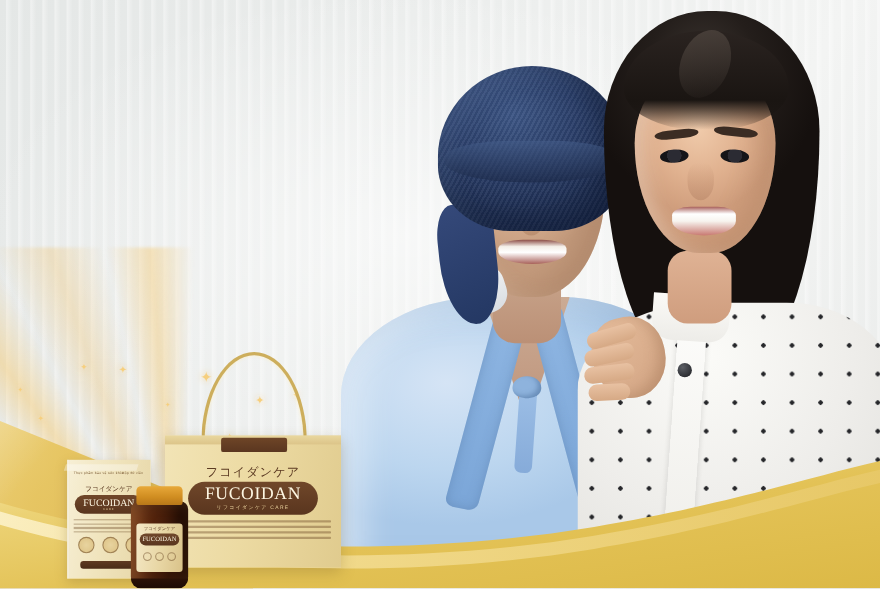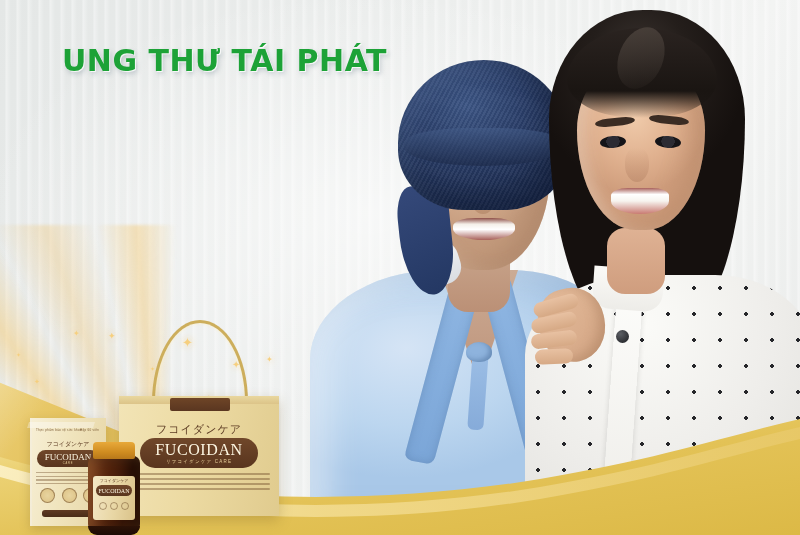--- a/index.html
+++ b/index.html
@@ -265,21 +265,21 @@
     position:absolute; left:-40px; top:318px; width:270px; height:220px;
     background:linear-gradient(128deg, rgba(255,255,255,.45) 0%, rgba(255,255,255,0) 35%);
     clip-path:polygon(0% 22%, 100% 72%, 100% 100%, 0% 100%);
   }
   .wave {
     position:absolute; left:0; bottom:0; width:800px; height:130px;
   }
   .wave svg { display:block; width:800px; height:130px; }
 
   
-  .products { position:absolute; left:12px; top:300px; width:270px; height:235px; }
+  .products { position:absolute; left:43px; top:300px; width:270px; height:235px; }
 
   
   .giftbag {
     position:absolute; left:107px; top:96px; width:160px; height:120px;
     background:linear-gradient(102deg,#f2e4b6 0%, #ecdaa2 48%, #e0cb8e 100%);
     box-shadow:0 5px 12px rgba(120,95,40,.28);
   }
   .giftbag-top {
     position:absolute; left:107px; top:96px; width:160px; height:8px;
     background:linear-gradient(180deg,#e9d79e,#dcc489);
@@ -558,16 +558,15 @@
       <div class="b-icons">
         <span></span>
         <span></span>
         <span></span>
       </div>
       <div class="b-foot"></div>
     </div>
   </div>
 
   <div class="headline">
-    <div class="hl3">UNG THƯ TÁI PHÁT</div>
   </div>
 
 </div>
 
 </body></html>

